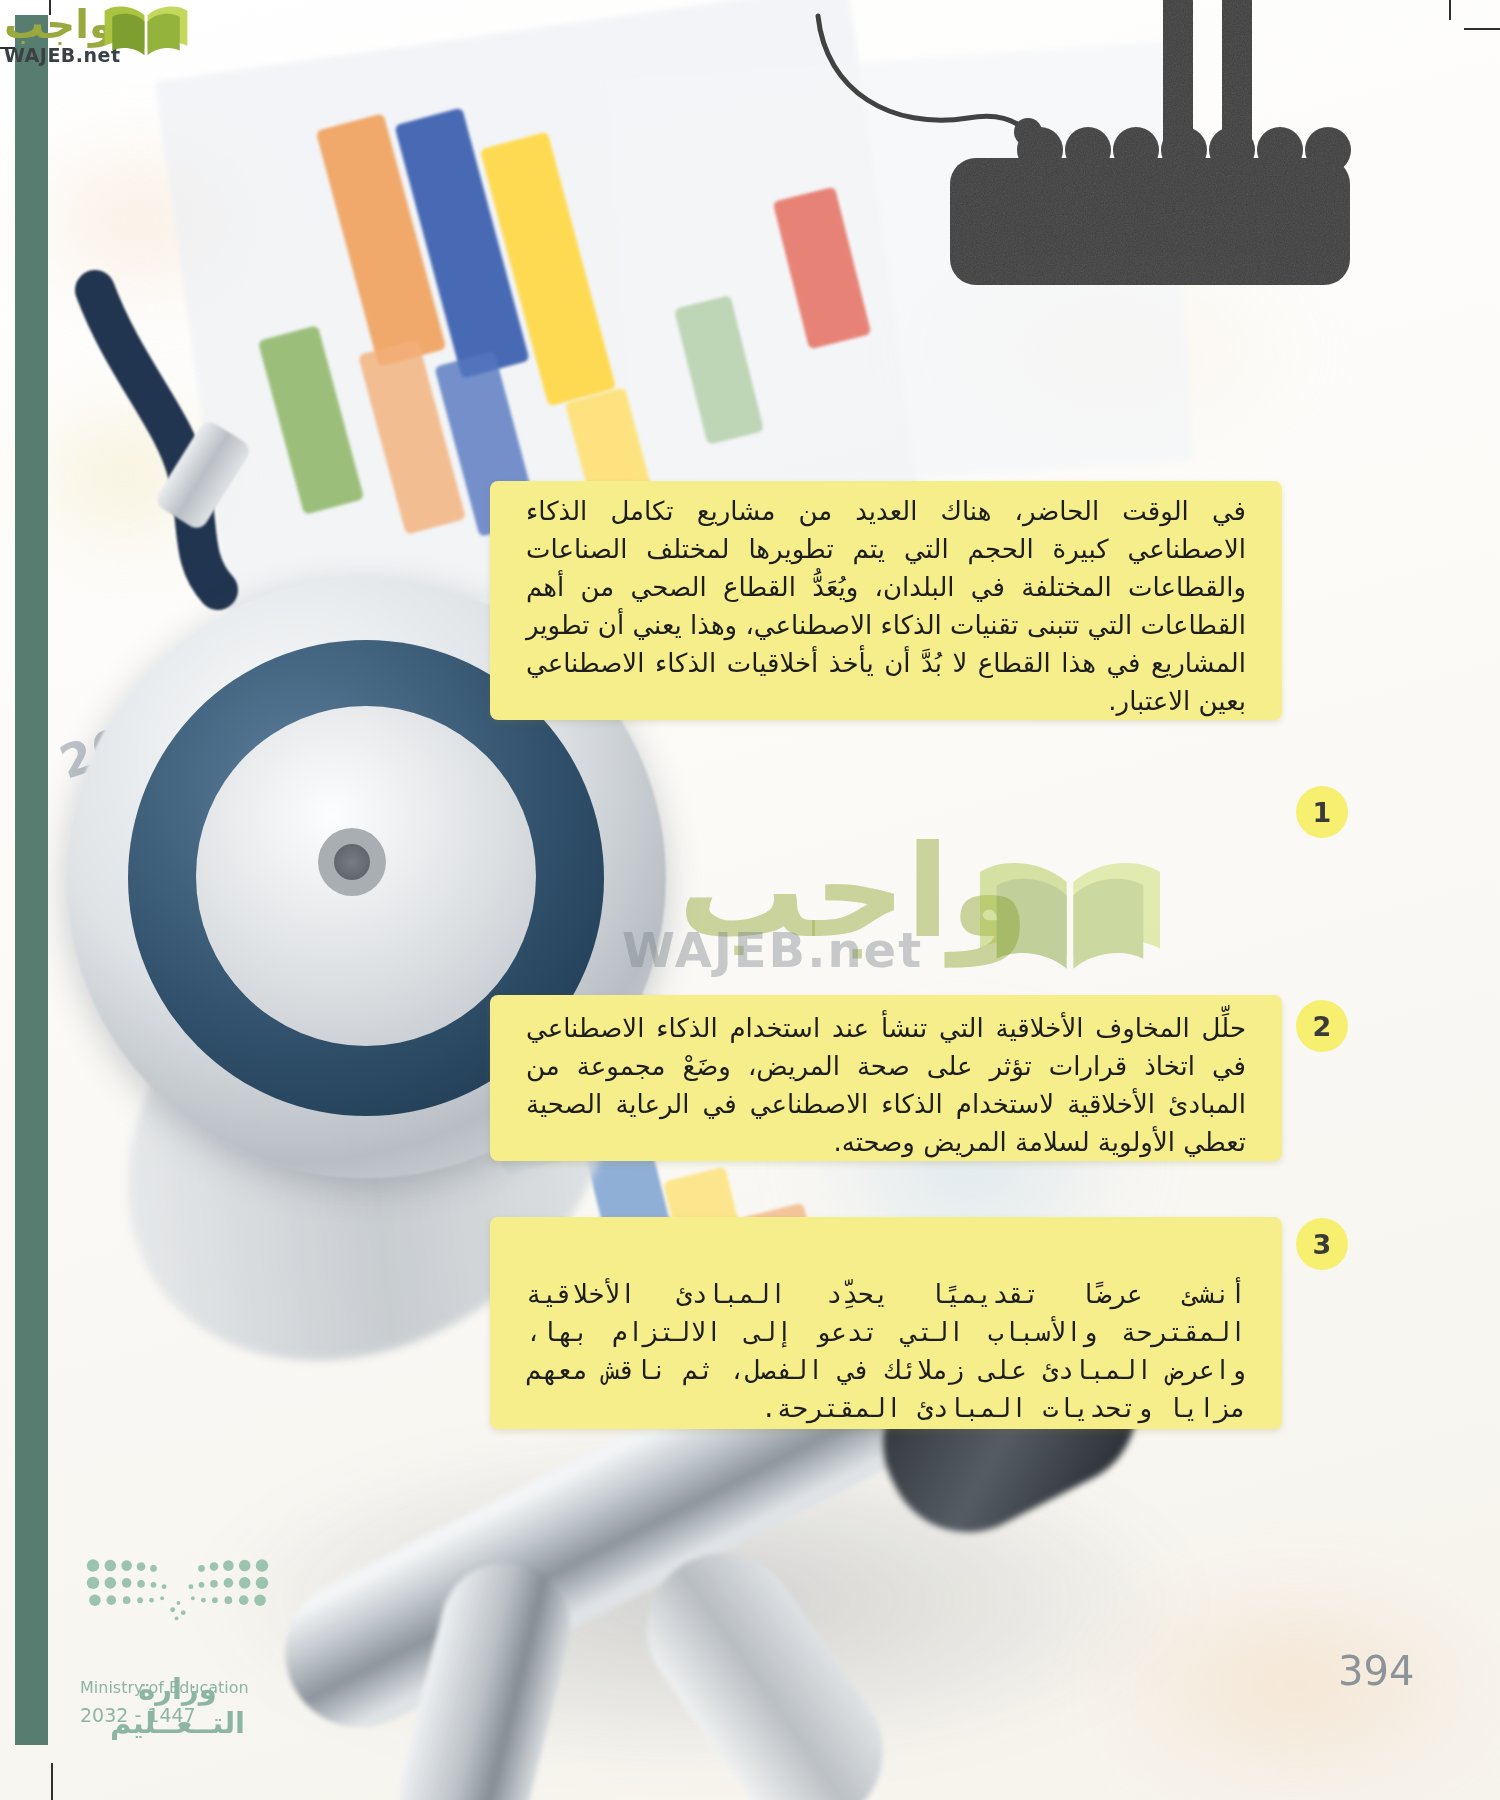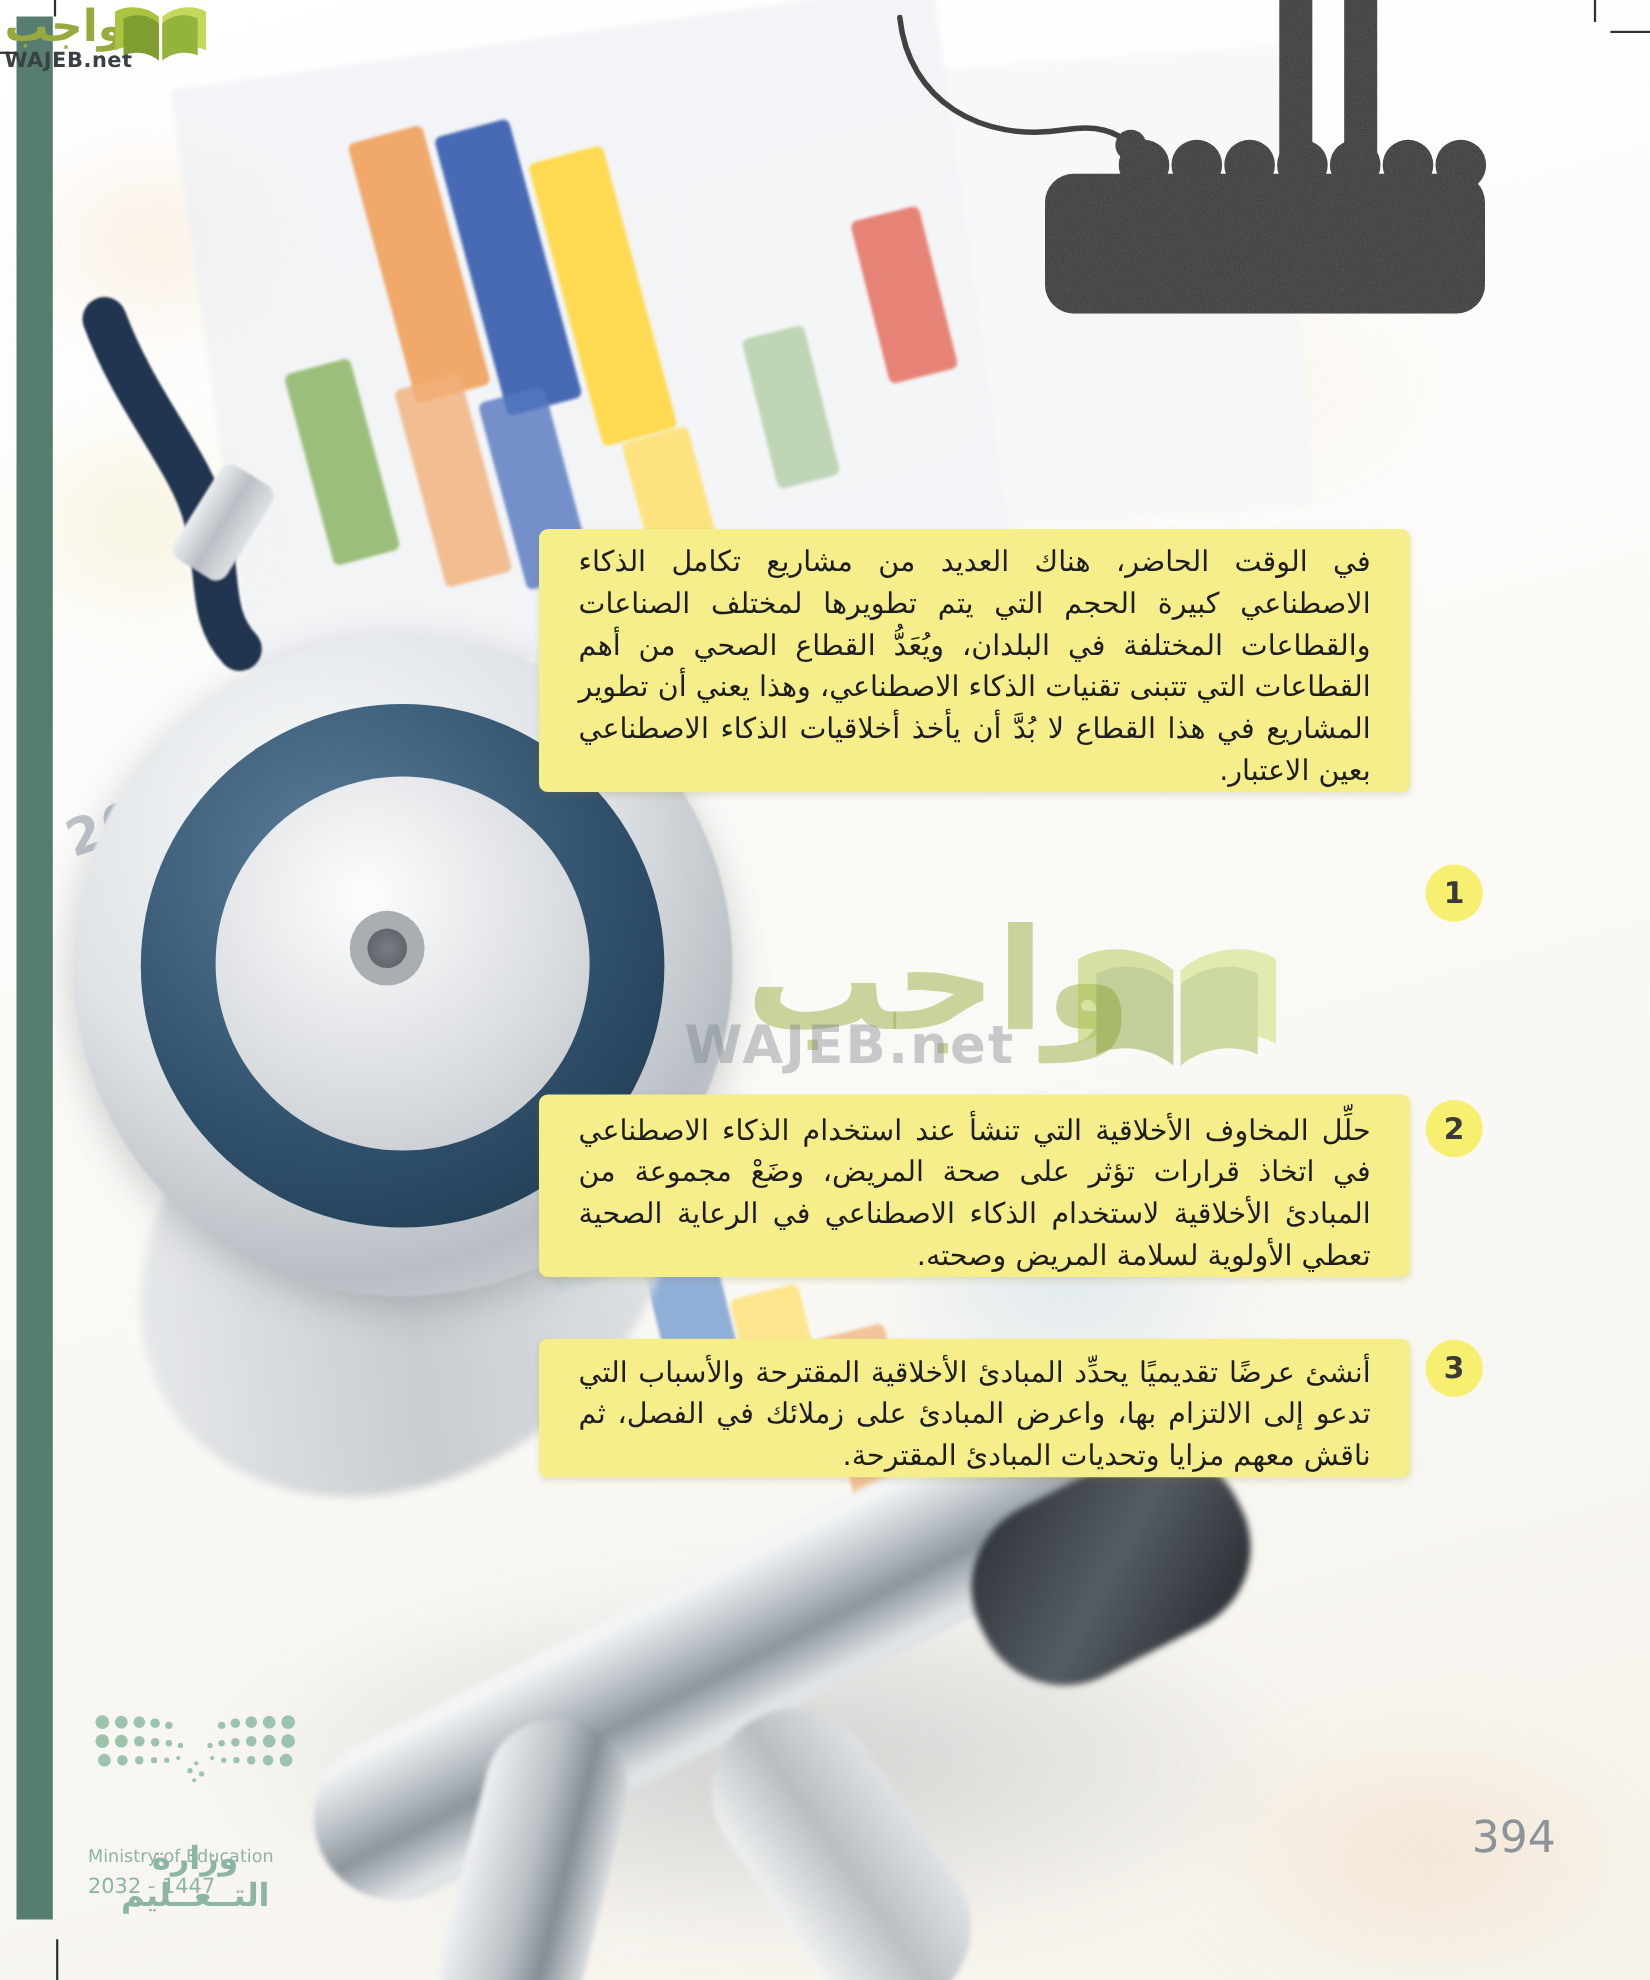--- a/index.html
+++ b/index.html
@@ -151,21 +151,21 @@
       <span>1</span>
     </div>
 
   <div class="tbox" style="top:995px;height:166px;">
     <p>حلِّل المخاوف الأخلاقية التي تنشأ عند استخدام الذكاء الاصطناعي في اتخاذ قرارات تؤثر على صحة المريض، وضَعْ مجموعة من المبادئ الأخلاقية لاستخدام الذكاء الاصطناعي في الرعاية الصحية تعطي الأولوية لسلامة المريض وصحته.</p>
   </div>
   <div class="numc" style="top:1000px;">
       <span>2</span>
     </div>
 
-  <div class="tbox" style="top:1217px;height:126px;">
+  <div class="tbox" style="top:1217px;height:212px;font-family:Liberation Mono, monospace;">
     <p>أنشئ عرضًا تقديميًا يحدِّد المبادئ الأخلاقية المقترحة والأسباب التي تدعو إلى الالتزام بها، واعرض المبادئ على زملائك في الفصل، ثم ناقش معهم مزايا وتحديات المبادئ المقترحة.</p>
   </div>
   <div class="numc" style="top:1218px;">
       <span>3</span>
     </div>
 
   <div class="wm-ar">واجب</div>
   <div class="wm-en">WAJEB.net</div>
   <svg class="abs" style="left:950px;top:852px;z-index:30;opacity:.45;" width="240" height="150" viewBox="0 0 120 90">
     <path d="M58,18 C42,4 18,4 6,12 L6,58 C20,50 42,52 58,62 Z" fill="#aac441"></path>

